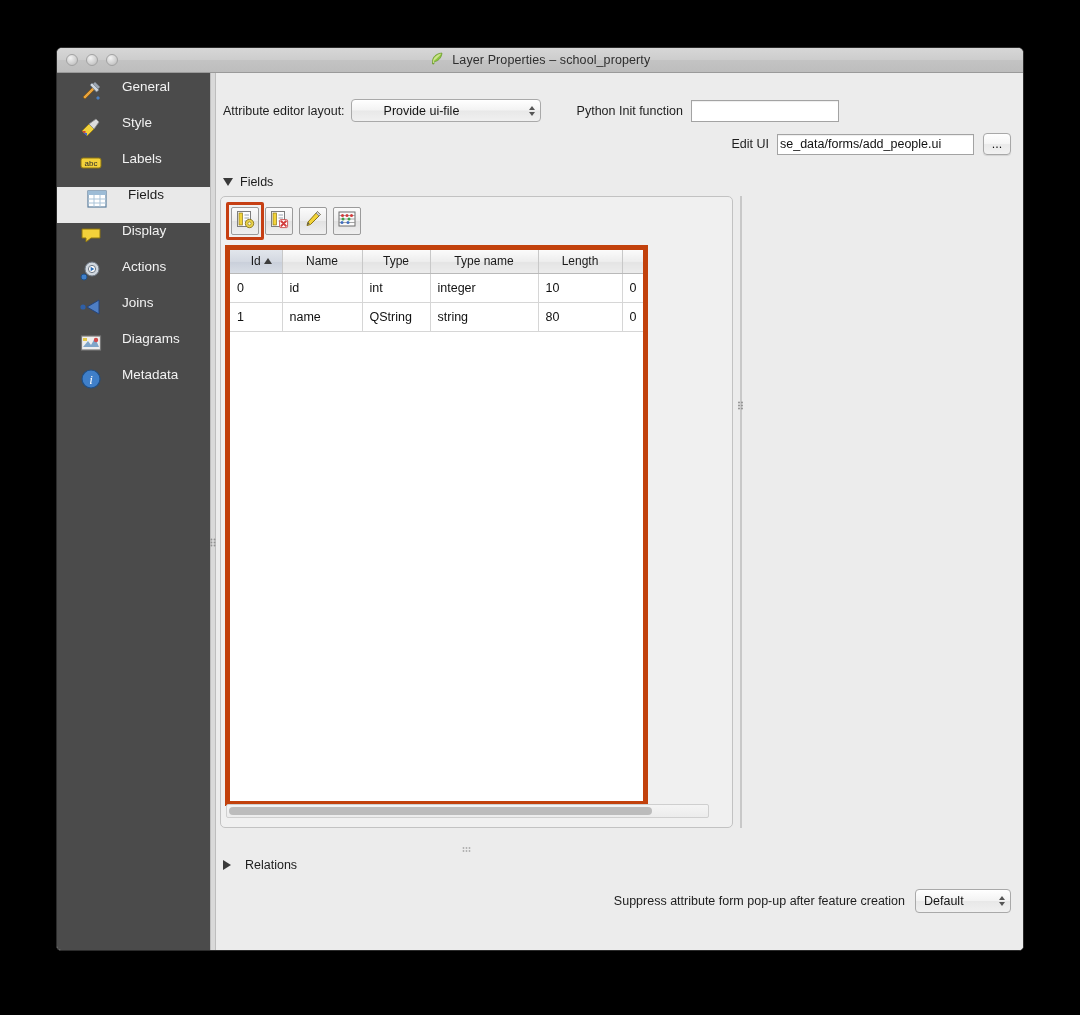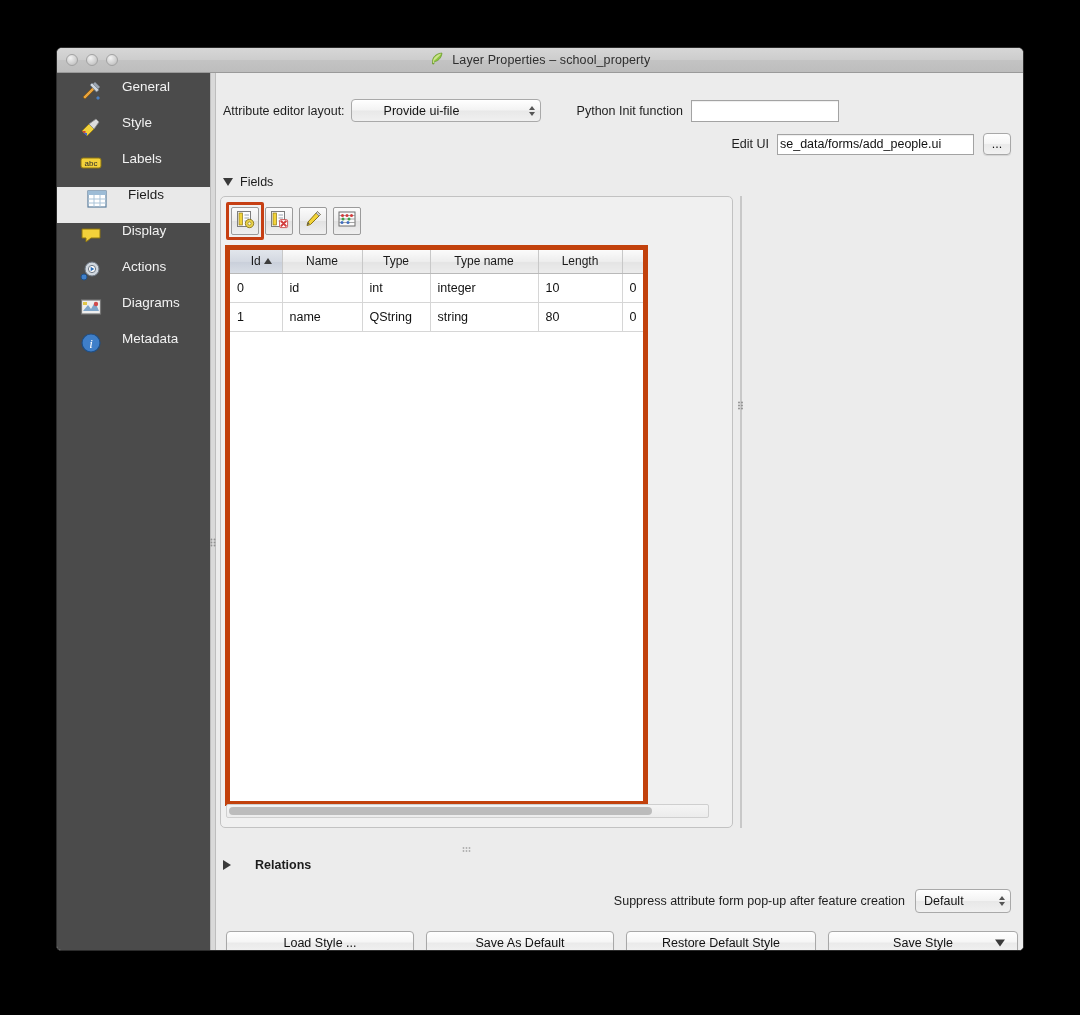--- a/index.html
+++ b/index.html
@@ -288,22 +288,22 @@
   }
 
   .splitter-h-grip {
     position: absolute;
     left: 246px; top: 765px;
     opacity: .65;
   }
 
   .relations-header {
     position: absolute; left: 7px; top: 785px;
-    display: flex; align-items: center; gap: 24px;
-    font-size: 12.5px; color: #1c1c1c; font-weight: bold;
+    display: flex; align-items: center; gap: 14px;
+    font-size: 12.5px; color: #1c1c1c;
   }
 
   .suppress-row {
     position: absolute; right: 12px; top: 816px;
     display: flex; align-items: center; gap: 10px;
   }
 
   .style-btns {
     position: absolute; left: 10px; top: 858px;
     display: flex; gap: 12px;
@@ -412,20 +412,29 @@
             <svg width="24" height="24" viewBox="0 0 24 24">
               <circle cx="13" cy="10" r="7" fill="#cfd6de" stroke="#6c7682" stroke-width="1"></circle>
               <circle cx="13" cy="10" r="3.6" fill="#ffffff" stroke="#6c7682" stroke-width="1"></circle>
               <path d="M11.6 7.8 L15.4 10 L11.6 12.2 Z" fill="#2d6fb8"></path>
               <circle cx="5" cy="18" r="3" fill="#3f7fc9" stroke="#1f4f86" stroke-width="1"></circle>
             </svg>
           </span>
           <span>Actions</span>
         </div>
 
+        <div class="side-item">
+          <span class="side-ico">
+            <svg width="24" height="24" viewBox="0 0 24 24">
+              <path d="M20 5 L20 19 L8 12 Z" fill="#4e7ec4" stroke="#25457c" stroke-width="1"></path>
+              <circle cx="4" cy="12" r="2.6" fill="#2f5fa6"></circle>
+            </svg>
+          </span>
+          <span>Joins</span>
+        </div>
 
         <div class="side-item">
           <span class="side-ico">
             <svg width="24" height="24" viewBox="0 0 24 24">
               <rect x="2.5" y="5" width="19" height="14" fill="#eeeeee" stroke="#777" stroke-width="1.2"></rect>
               <path d="M4 16 L9 10 L12 14 L16 7 L20 16 Z" fill="#7fa5c9"></path>
               <circle cx="17" cy="9" r="2.2" fill="#d24b4b"></circle>
               <rect x="4" y="7" width="4" height="3" fill="#e3c84a"></rect>
             </svg>
           </span>
@@ -624,32 +633,17 @@
           <span class="lbl">Suppress attribute form pop-up after feature creation</span>
           <div class="combo" style="width:96px; height:24px;">
             <span>Default</span>
             <span class="steppers">
               <span class="tri-up"></span>
                 <span class="tri-dn"></span>
             </span>
           </div>
         </div>
 
-        <div class="style-btns">
-          <div class="btn sbtn w1">
-            <span>Load Style ...</span>
-          </div>
-          <div class="btn sbtn w2">
-            <span>Save As Default</span>
-          </div>
-          <div class="btn sbtn w3">
-            <span>Restore Default Style</span>
-          </div>
-          <div class="btn sbtn w4">
-            <span>Save Style</span>
-            <span class="caret"></span>
-          </div>
-        </div>
 
       </div>
     </div>
   </div>
 </div>
 
 </body></html>

